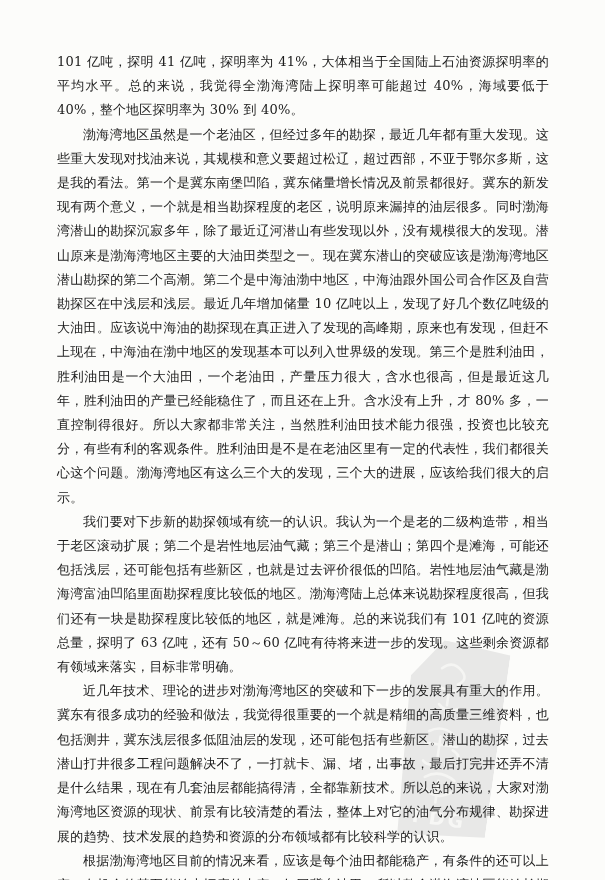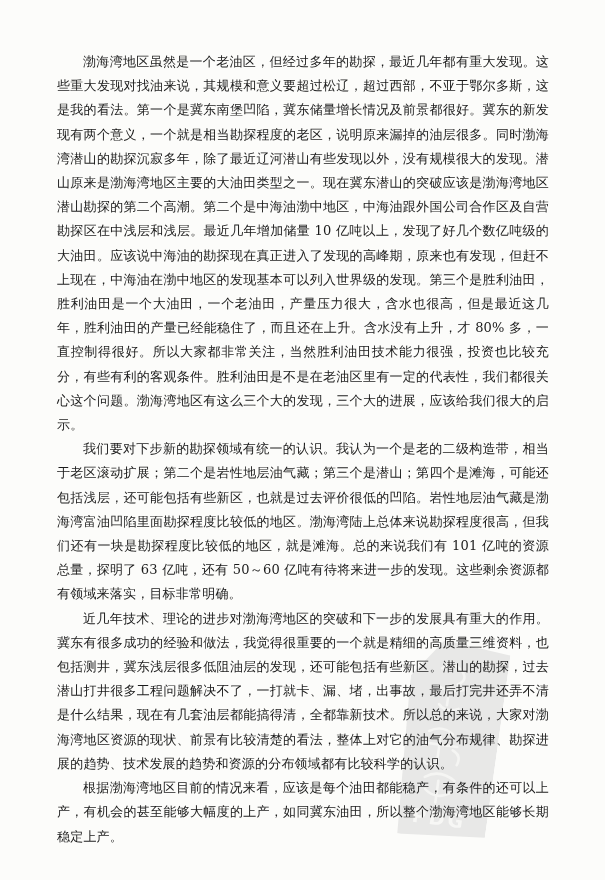--- a/index.html
+++ b/index.html
@@ -62,20 +62,21 @@
     <svg viewBox="0 0 96 198" fill="none" stroke="#f5f5f3" stroke-width="2.6" stroke-linecap="round">
 
       <path d="M30 28 q10 -10 20 0 q8 8 -2 14 M28 46 q14 6 28 0 M40 50 v14 M32 64 q8 8 20 2"></path>
       <path d="M26 92 q12 -8 24 0 M24 104 h32 M38 96 v26 q-8 6 -14 0 M52 108 q10 4 6 14"></path>
       <path d="M28 138 q14 -10 30 0 M30 150 q12 10 26 0 M42 140 v22"></path>
     </svg>
     <div class="pdg-label">PDG</div>
   </div>
 
   <main class="content">
+    <p class="para no-indent">101 亿吨，探明 41 亿吨，探明率为 41%，大体相当于全国陆上石油资源探明率的平均水平。总的来说，我觉得全渤海湾陆上探明率可能超过 40%，海域要低于 40%，整个地区探明率为 30% 到 40%。</p>
     <p class="para">渤海湾地区虽然是一个老油区，但经过多年的勘探，最近几年都有重大发现。这些重大发现对找油来说，其规模和意义要超过松辽，超过西部，不亚于鄂尔多斯，这是我的看法。第一个是冀东南堡凹陷，冀东储量增长情况及前景都很好。冀东的新发现有两个意义，一个就是相当勘探程度的老区，说明原来漏掉的油层很多。同时渤海湾潜山的勘探沉寂多年，除了最近辽河潜山有些发现以外，没有规模很大的发现。潜山原来是渤海湾地区主要的大油田类型之一。现在冀东潜山的突破应该是渤海湾地区潜山勘探的第二个高潮。第二个是中海油渤中地区，中海油跟外国公司合作区及自营勘探区在中浅层和浅层。最近几年增加储量 10 亿吨以上，发现了好几个数亿吨级的大油田。应该说中海油的勘探现在真正进入了发现的高峰期，原来也有发现，但赶不上现在，中海油在渤中地区的发现基本可以列入世界级的发现。第三个是胜利油田，胜利油田是一个大油田，一个老油田，产量压力很大，含水也很高，但是最近这几年，胜利油田的产量已经能稳住了，而且还在上升。含水没有上升，才 80% 多，一直控制得很好。所以大家都非常关注，当然胜利油田技术能力很强，投资也比较充分，有些有利的客观条件。胜利油田是不是在老油区里有一定的代表性，我们都很关心这个问题。渤海湾地区有这么三个大的发现，三个大的进展，应该给我们很大的启示。</p>
     <p class="para">我们要对下步新的勘探领域有统一的认识。我认为一个是老的二级构造带，相当于老区滚动扩展；第二个是岩性地层油气藏；第三个是潜山；第四个是滩海，可能还包括浅层，还可能包括有些新区，也就是过去评价很低的凹陷。岩性地层油气藏是渤海湾富油凹陷里面勘探程度比较低的地区。渤海湾陆上总体来说勘探程度很高，但我们还有一块是勘探程度比较低的地区，就是滩海。总的来说我们有 101 亿吨的资源总量，探明了 63 亿吨，还有 50～60 亿吨有待将来进一步的发现。这些剩余资源都有领域来落实，目标非常明确。</p>
     <p class="para">近几年技术、理论的进步对渤海湾地区的突破和下一步的发展具有重大的作用。冀东有很多成功的经验和做法，我觉得很重要的一个就是精细的高质量三维资料，也包括测井，冀东浅层很多低阻油层的发现，还可能包括有些新区。潜山的勘探，过去潜山打井很多工程问题解决不了，一打就卡、漏、堵，出事故，最后打完井还弄不清是什么结果，现在有几套油层都能搞得清，全都靠新技术。所以总的来说，大家对渤海湾地区资源的现状、前景有比较清楚的看法，整体上对它的油气分布规律、勘探进展的趋势、技术发展的趋势和资源的分布领域都有比较科学的认识。</p>
     <p class="para">根据渤海湾地区目前的情况来看，应该是每个油田都能稳产，有条件的还可以上产，有机会的甚至能够大幅度的上产，如同冀东油田，所以整个渤海湾地区能够长期稳定上产。</p>
 
   </main>
 
 </div>
 
 </body></html>

